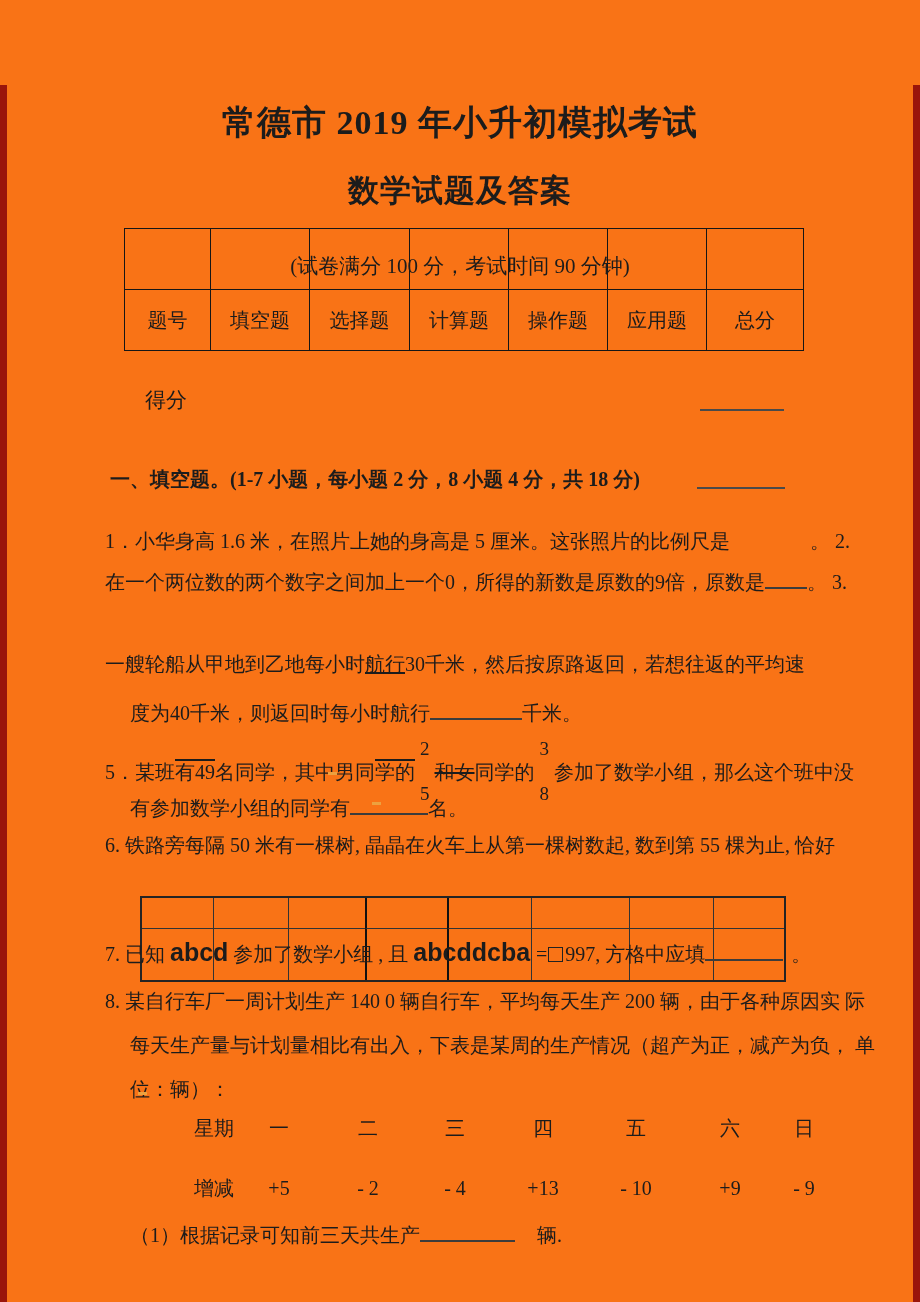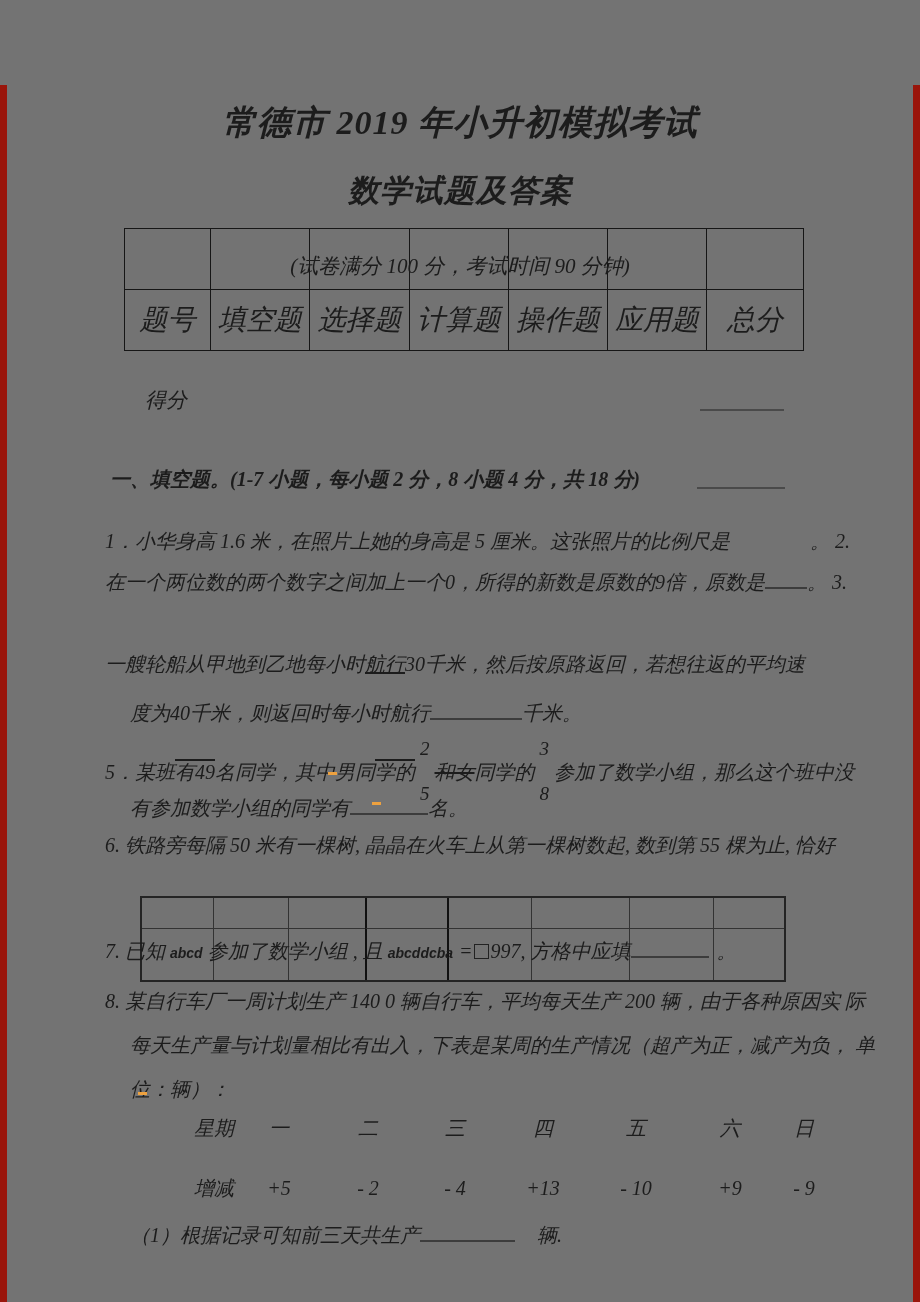--- a/index.html
+++ b/index.html
@@ -1,48 +1,48 @@
 <!DOCTYPE html>
 <html><head>
 <meta charset="utf-8">
 <style>
   html,body{margin:0;padding:0;background:#ffffff;}
-  .page{position:relative;width:920px;height:1302px;background:#737373;overflow:hidden;
-        font-family:"Liberation Serif","DejaVu Serif",serif;color:#1c1c1c;font-style:italic;}
+  .page{position:relative;width:920px;height:1302px;background:#f97316;overflow:hidden;
+        font-family:"Liberation Serif","DejaVu Serif",serif;color:#1c1c1c;}
   .edge-bar{position:absolute;top:85px;height:1217px;width:7px;background:#9a150b;}
   .edge-left{left:0;}
   .edge-right{right:0;}
 
   .title1{position:absolute;top:100px;left:0;width:920px;text-align:center;
           font-size:34px;font-weight:bold;letter-spacing:1px;}
   .title2{position:absolute;top:170px;left:0;width:920px;text-align:center;
           font-size:31px;font-weight:bold;letter-spacing:1px;}
 
   table.info{position:absolute;left:124px;top:228px;border-collapse:collapse;table-layout:fixed;}
   table.info td{border:1.7px solid #161616;height:60px;text-align:center;
-                font-size:28px;padding:0;}
+                font-size:20px;padding:0;}
   .exam-note{position:absolute;left:0;top:252px;width:920px;text-align:center;
              font-size:21px;z-index:2;}
 
   .score-label{position:absolute;left:145px;top:386px;font-size:21px;}
   .hline{position:absolute;border-top:2.4px solid #4a4a4a;height:0;}
   .score-line{left:700px;top:409px;width:84px;}
   .section-line{left:697px;top:487px;width:88px;}
 
   .section-head{position:absolute;left:110px;top:466px;font-size:20px;font-weight:bold;white-space:nowrap;}
 
   .line{position:absolute;font-size:20px;white-space:nowrap;z-index:2;}
   .ol{text-decoration:overline;}
   .lt{text-decoration:line-through;}
   .ul{text-decoration:underline;}
   .blank{display:inline-block;border-bottom:2px solid #3c3c3c;height:2px;vertical-align:baseline;}
   .gap{display:inline-block;}
   .w42{width:42px;} .w72{width:72px;} .w78{width:78px;} .w80{width:80px;}
   .w92{width:92px;} .w95{width:95px;}
-  .latin{font-family:"Liberation Sans","DejaVu Sans",sans-serif;font-weight:bold;font-size:14px;}
+  .latin{font-family:"Liberation Sans","DejaVu Sans",sans-serif;font-weight:bold;font-size:25px;}
   .sq{display:inline-block;width:13px;height:13px;border:1.6px solid #222;
       vertical-align:-1px;margin:0 2px 0 1px;}
 
   .frac{display:inline-flex;flex-direction:column;align-items:center;justify-content:space-between;
         height:64px;vertical-align:middle;line-height:1;font-size:19px;margin:0 5px;
         position:relative;top:-3px;}
 
   .grid7{position:absolute;left:140px;top:896px;display:grid;
          grid-template-columns:71px 75px 77px 82px 84px 98px 84px 71px;
          grid-template-rows:30px 52px;border:2px solid #242424;z-index:1;}

